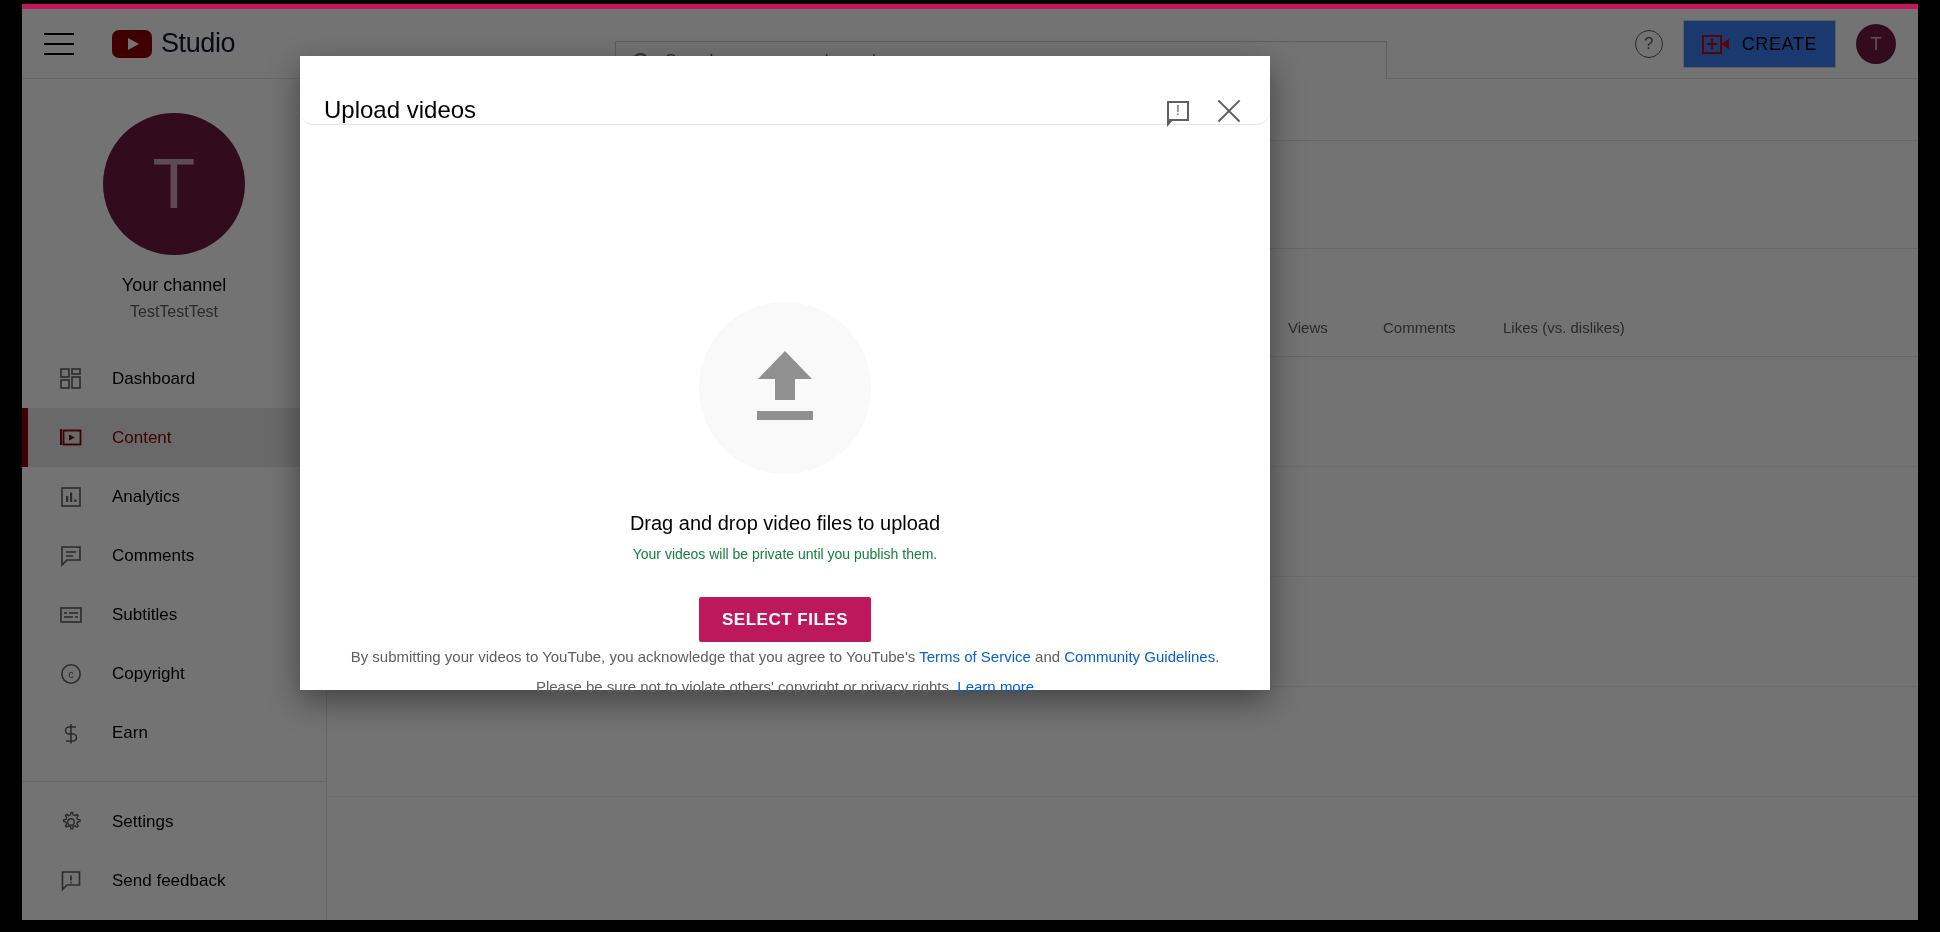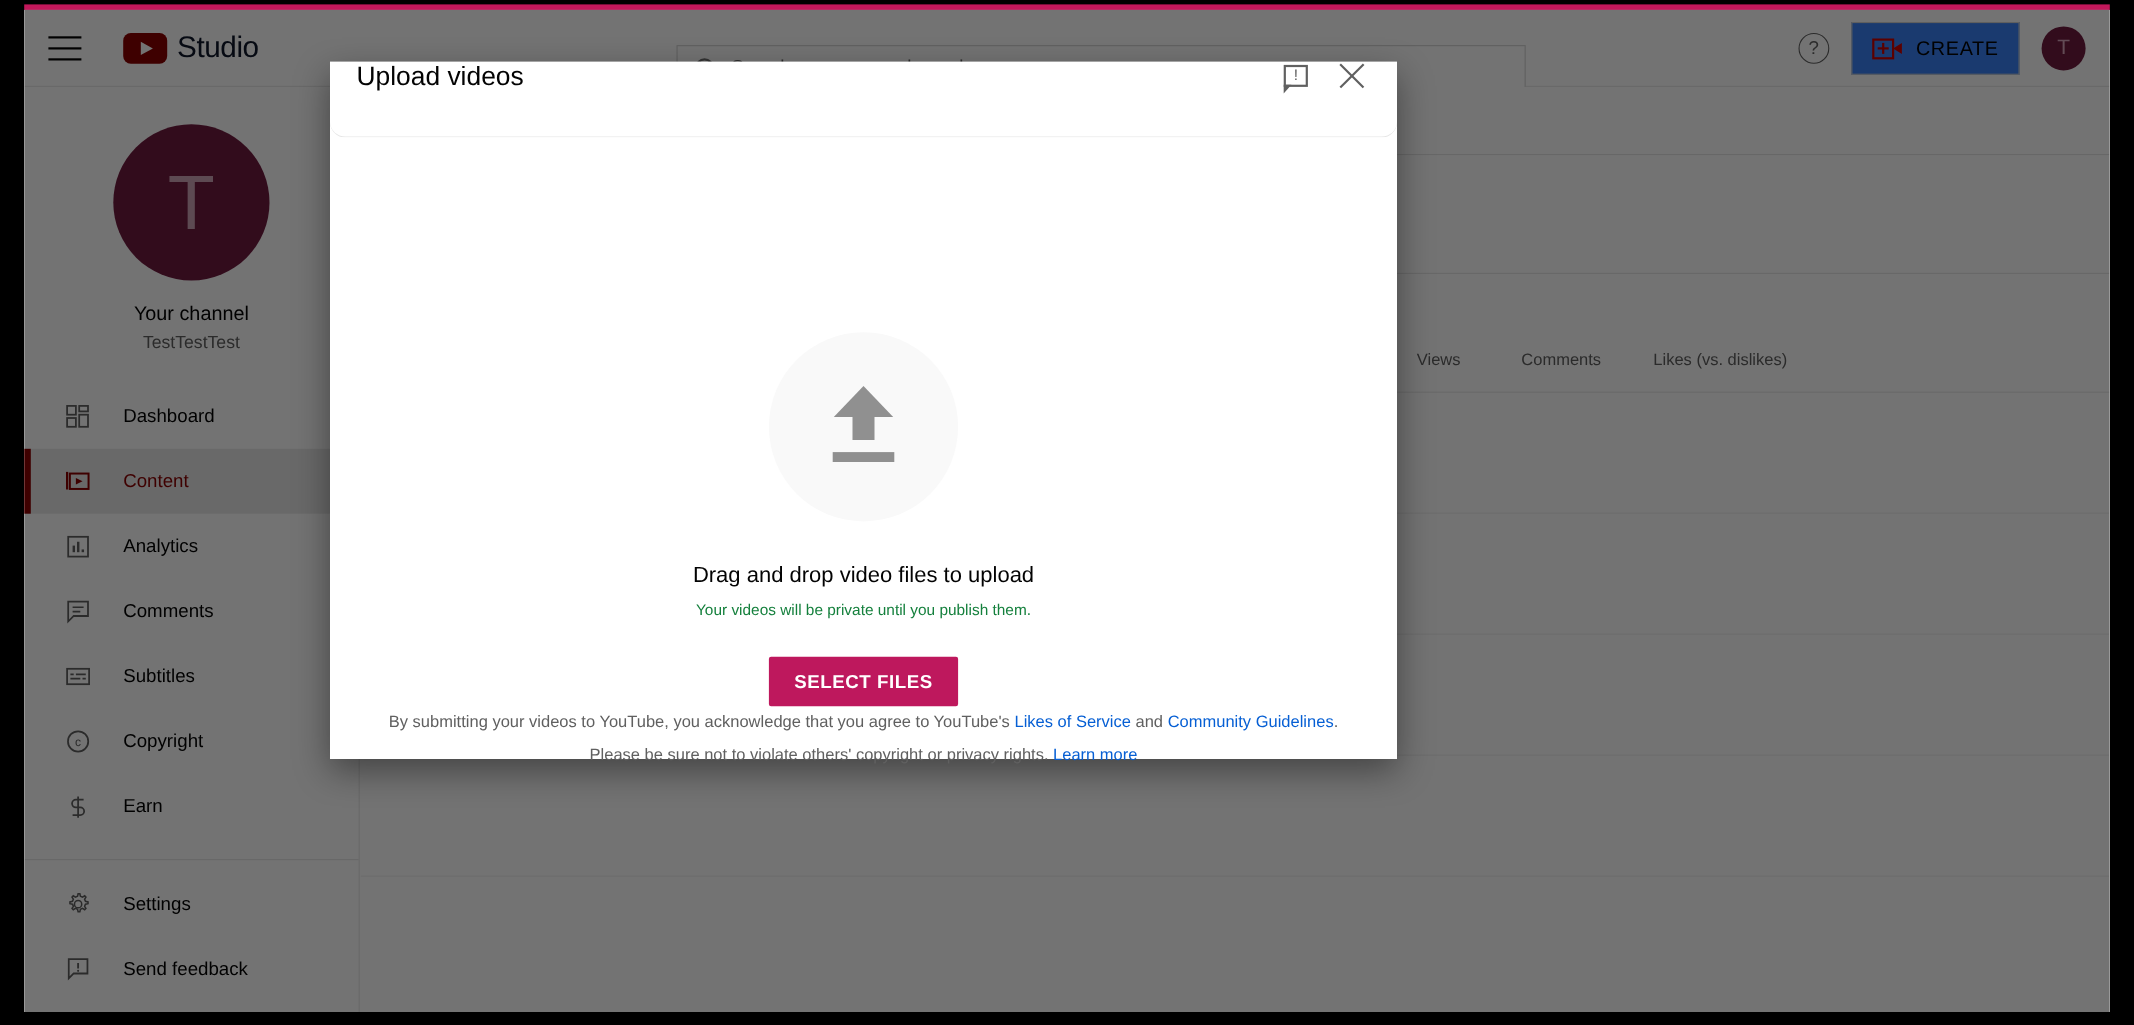--- a/index.html
+++ b/index.html
@@ -286,21 +286,21 @@
     position: absolute;
     left: 278px; top: 47px;
     width: 970px; height: 634px;
     background: #ffffff;
     box-shadow: 0 11px 30px rgba(0,0,0,0.42);
     display: flex; flex-direction: column;
   }
   #modal-header {
     height: 69px;
     border-bottom: 1px solid #e5e5e5;
-    display: flex; align-items: flex-start;
+    display: flex; align-items: flex-end;
     padding: 0 28px 0 24px;
     flex: none;
     border-radius: 14px;
   }
   #modal-title {
     font-size: 24px; color: #030303; font-weight: 400;
     flex: 1;
   }
   #modal-header-actions { display: flex; align-items: center; gap: 27px; }
   .feedback-icon {
@@ -605,21 +605,21 @@
             <div class="base"></div>
           </div>
         </div>
         <div id="dnd-title">Drag and drop video files to upload</div>
         <div id="dnd-sub">Your videos will be private until you publish them.</div>
         <button id="select-files-btn">SELECT FILES</button>
       </div>
 
       <div id="modal-footer">
         <div class="foot-line">
-          <span>By submitting your videos to YouTube, you acknowledge that you agree to YouTube's </span><a class="foot-link">Likes of Service</a><span> and </span><a class="foot-link">Community Guidelines</a><span>.</span>
+          <span>By submitting your videos to YouTube, you acknowledge that you agree to YouTube's </span><a class="foot-link">Terms of Service</a><span> and </span><a class="foot-link">Community Guidelines</a><span>.</span>
         </div>
         <div class="foot-line">
           <span>Please be sure not to violate others' copyright or privacy rights. </span><a class="foot-link">Learn more</a>
         </div>
       </div>
     </div>
 
   </div>
 </div>
 

